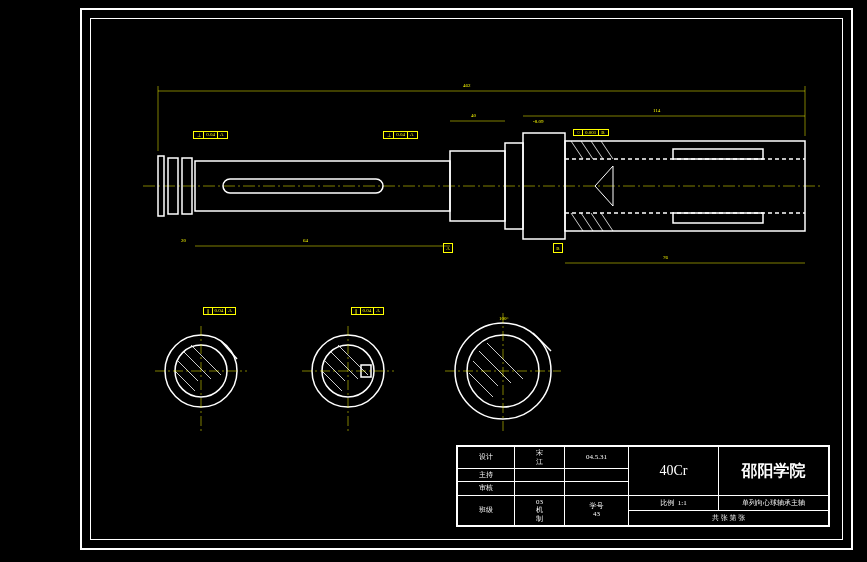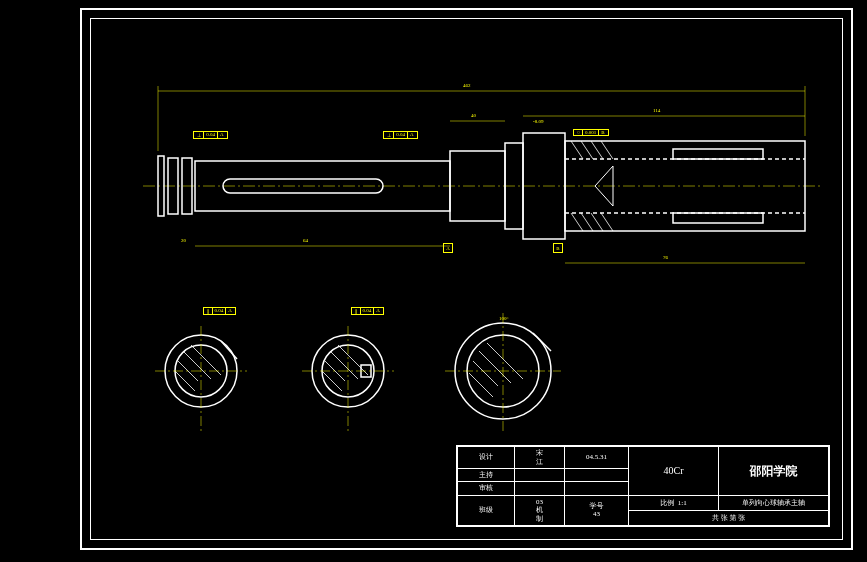--- a/index.html
+++ b/index.html
@@ -5,22 +5,22 @@
 * { margin: 0; padding: 0; box-sizing: border-box; }
 body { background: #1e1e1e; font-family: "SimSun", serif; overflow: hidden; }
 .viewport { width: 867px; height: 562px; background: #000; position: relative; }
 .outer-frame { position: absolute; left: 80px; top: 8px; right: 14px; bottom: 12px; border: 2px solid #fff; }
 .inner-frame { position: absolute; left: 8px; top: 8px; right: 8px; bottom: 8px; border: 1px solid #fff; }
 .drawing-area { position: absolute; inset: 12px; }
 svg { position: absolute; top: 0; left: 0; }
 .title-block { position: absolute; right: 0; bottom: 0; border: 1px solid #fff; color: #fff; font-size: 7px; }
 .title-block table { border-collapse: collapse; }
 .title-block td { border: 1px solid #fff; padding: 2px 21px; text-align: center; line-height: 1.2; vertical-align: middle; }
-.big { font-size: 12px; font-weight: bold; }
-.med { font-size: 10px; }
+.big { font-size: 16px; font-weight: bold; }
+.med { font-size: 14px; }
 .tech-req { position: absolute; top: 310px; left: 510px; color: #fff; font-size: 7px; line-height: 1.5; width: 220px; }
 .tech-req .hd { text-align: center; margin-bottom: 4px; font-size: 8px; letter-spacing: 2px; }
 .ann { position: absolute; color: #ff0; font-size: 5px; }
 .gdt { position: absolute; border: 1px solid #ff0; color: #ff0; font-size: 5px; padding: 0 1px; display: flex; }
 .gdt span { border-right: 1px solid #ff0; padding: 0 2px; }
 .gdt span:last-child { border-right: none; }
 .datum { position: absolute; border: 1px solid #ff0; color: #ff0; font-size: 5px; width: 10px; height: 10px; text-align: center; line-height: 9px; }
 </style>
 </head>
 <body>

